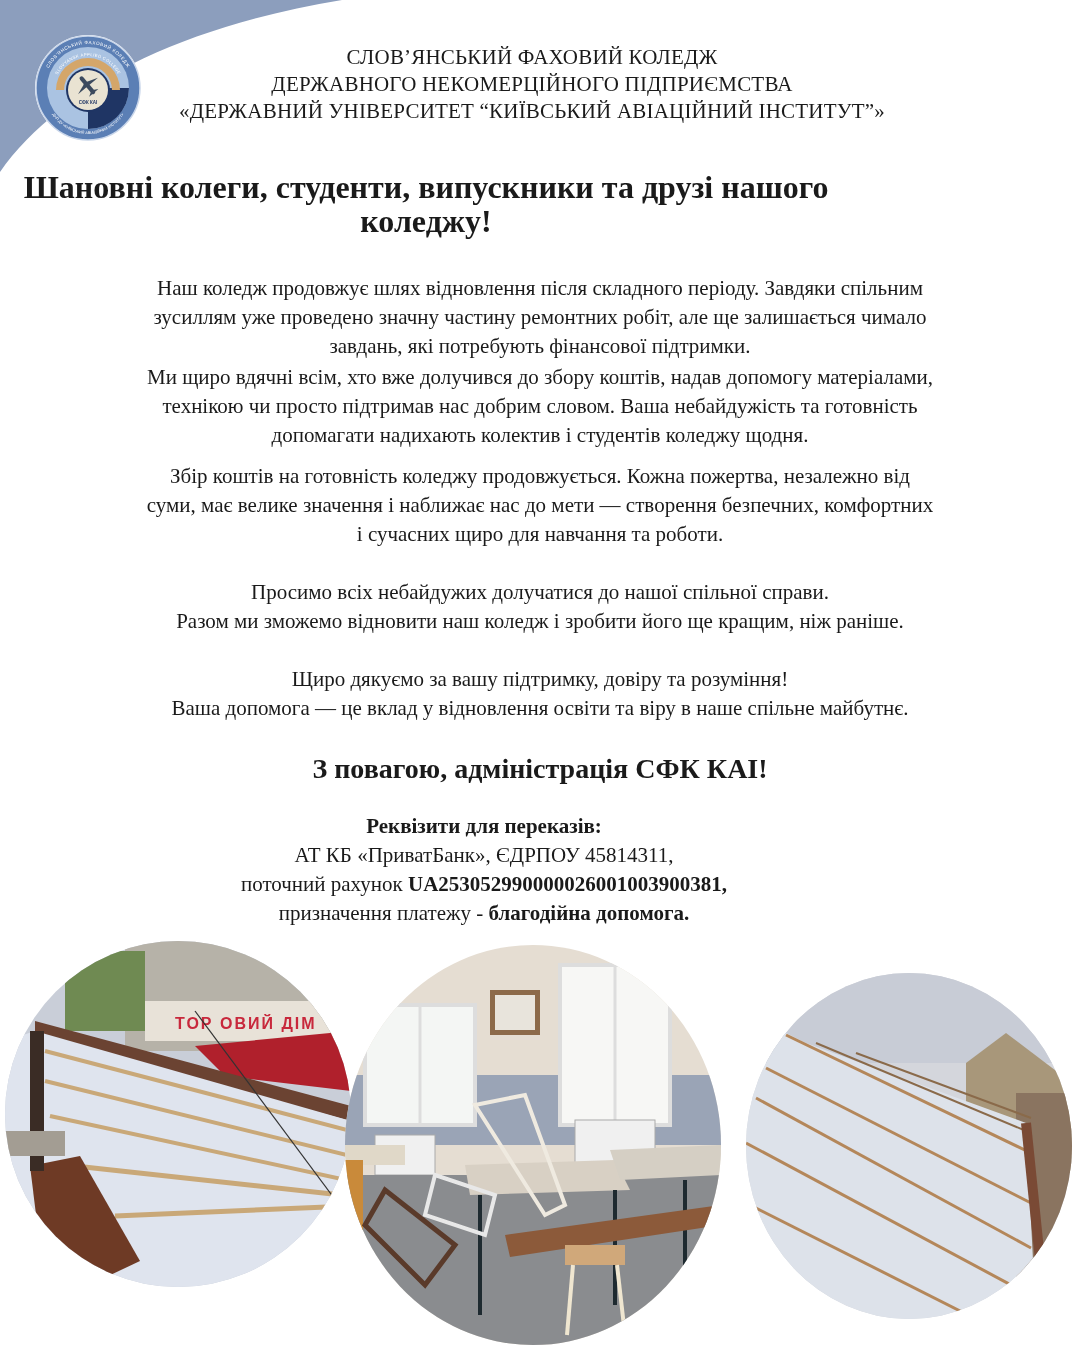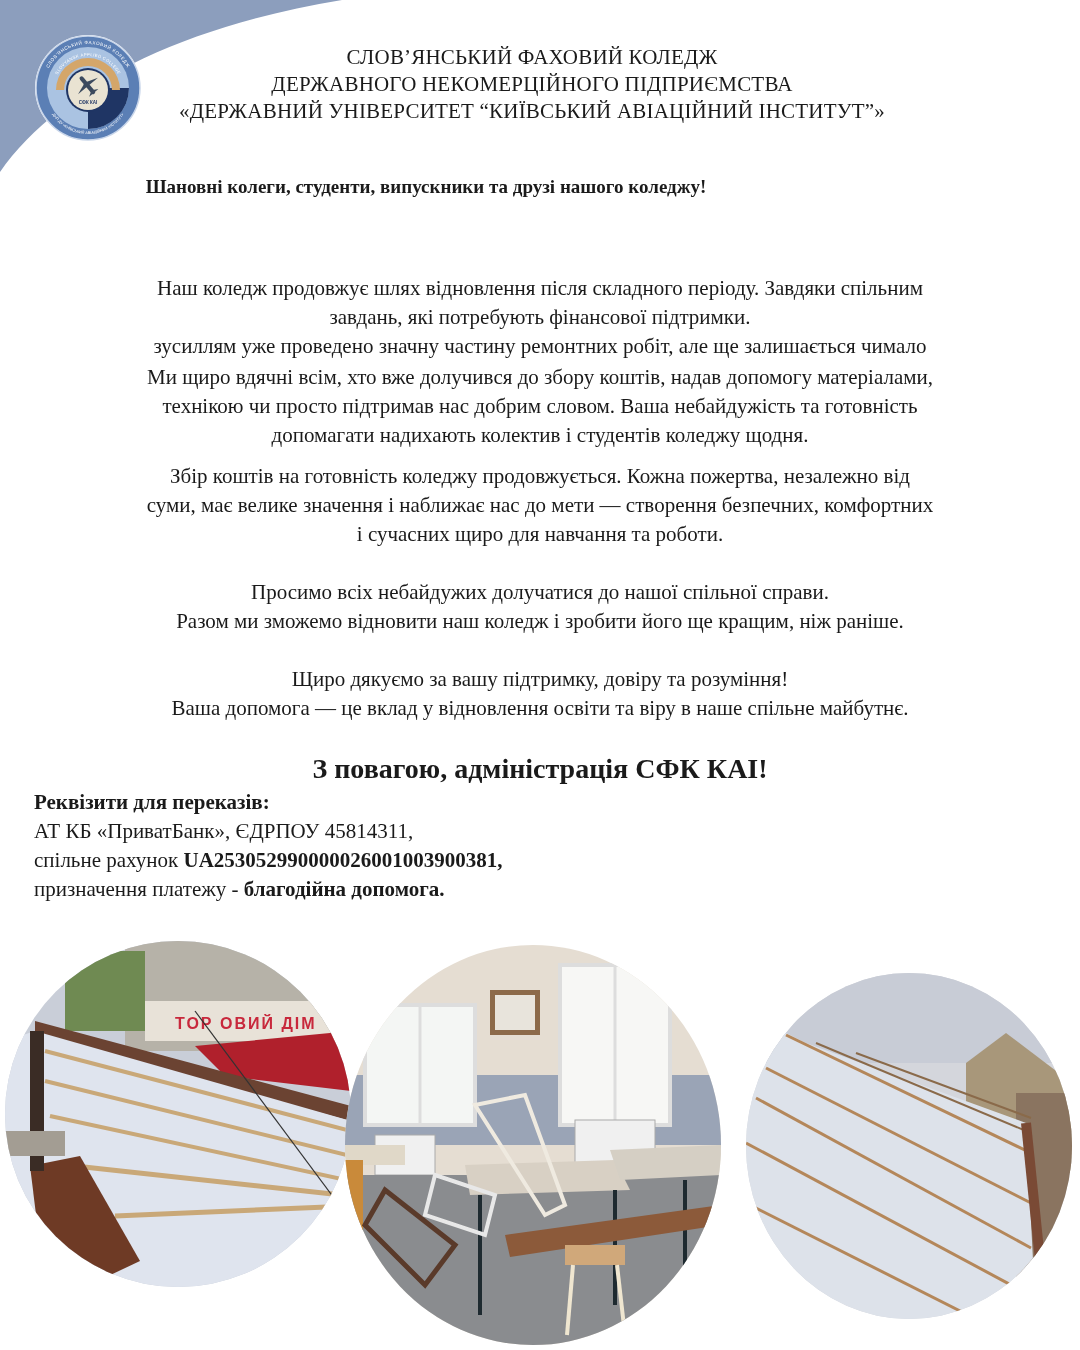--- a/index.html
+++ b/index.html
@@ -10,38 +10,38 @@
   }
   .swoosh { position: absolute; left: 0; top: 0; width: 1080px; height: 200px; }
   .logo { position: absolute; left: 34px; top: 34px; width: 108px; height: 108px; }
   .header {
     position: absolute; left: 152px; top: 44px; width: 760px; text-align: center;
     font-size: 21px; line-height: 27px; letter-spacing: 0.2px; color: #1a1a1a;
   }
   .header div { white-space: nowrap; }
   .greeting {
     position: absolute; left: 0; top: 170px; width: 852px; text-align: center;
-    font-weight: bold; font-size: 19px; line-height: 34px;
+    font-weight: bold; font-size: 32px; line-height: 34px;
   }
   .body-text {
     position: absolute; left: 30px; width: 1020px; text-align: center;
     font-size: 21px; line-height: 29px;
   }
   .p1 { top: 231px; margin-top: 43px; }
   .p2 { top: 346px; margin-top: 17px; }
   .p3 { top: 462px; }
   .p4 { top: 578px; }
   .p5 { top: 665px; }
   .signoff {
     position: absolute; left: 0; top: 754px; width: 1080px; text-align: center;
     font-weight: bold; font-size: 28px; line-height: 29px;
   }
   .requisites {
-    position: absolute; left: 34px; top: 788px; width: 900px;
-    font-size: 21px; line-height: 29px; text-align: left;
+    position: absolute; left: 34px; top: 812px; width: 900px;
+    font-size: 21px; line-height: 29px; text-align: center;
   }
   .requisites b { font-weight: bold; }
   .photo { position: absolute; border-radius: 50%; overflow: hidden; }
   .photo svg { display: block; width: 100%; height: 100%; }
   .photo-1 { left: 5px; top: 941px; width: 346px; height: 346px; }
   .photo-2 { left: 345px; top: 945px; width: 376px; height: 400px; }
   .photo-3 { left: 746px; top: 973px; width: 326px; height: 346px; }
 </style>
 </head>
 <body>
@@ -88,22 +88,22 @@
 <div class="header">
   <div>СЛОВ’ЯНСЬКИЙ ФАХОВИЙ КОЛЕДЖ</div>
   <div>ДЕРЖАВНОГО НЕКОМЕРЦІЙНОГО ПІДПРИЄМСТВА</div>
   <div>«ДЕРЖАВНИЙ УНІВЕРСИТЕТ “КИЇВСЬКИЙ АВІАЦІЙНИЙ ІНСТИТУТ”»</div>
 </div>
 
 <div class="greeting">Шановні колеги, студенти, випускники та друзі нашого коледжу!</div>
 
 <div class="body-text p1">
   <div>Наш коледж продовжує шлях відновлення після складного періоду. Завдяки спільним</div>
+  <div>зусиллям уже проведено значну частину ремонтних робіт, але ще залишається чимало</div>
   <div>завдань, які потребують фінансової підтримки.</div>
-  <div>зусиллям уже проведено значну частину ремонтних робіт, але ще залишається чимало</div>
 </div>
 <div class="body-text p2">
   <div>Ми щиро вдячні всім, хто вже долучився до збору коштів, надав допомогу матеріалами,</div>
   <div>технікою чи просто підтримав нас добрим словом. Ваша небайдужість та готовність</div>
   <div>допомагати надихають колектив і студентів коледжу щодня.</div>
 </div>
 <div class="body-text p3">
   <div>Збір коштів на готовність коледжу продовжується. Кожна пожертва, незалежно від</div>
   <div>суми, має велике значення і наближає нас до мети — створення безпечних, комфортних</div>
   <div>і сучасних щиро для навчання та роботи.</div>
@@ -115,21 +115,21 @@
 <div class="body-text p5">
   <div>Щиро дякуємо за вашу підтримку, довіру та розуміння!</div>
   <div>Ваша допомога — це вклад у відновлення освіти та віру в наше спільне майбутнє.</div>
 </div>
 
 <div class="signoff">З повагою, адміністрація СФК КАІ!</div>
 
 <div class="requisites">
   <div><b>Реквізити для переказів:</b></div>
   <div>АТ КБ «ПриватБанк», ЄДРПОУ 45814311,</div>
-  <div><span>спільне рахунок </span><b>UA253052990000026001003900381,</b></div>
+  <div><span>поточний рахунок </span><b>UA253052990000026001003900381,</b></div>
   <div><span>призначення платежу - </span><b>благодійна допомога.</b></div>
 </div>
 
 <div class="photo photo-1">
   <svg viewBox="0 0 346 346" preserveAspectRatio="none">
     <rect width="346" height="346" fill="#c9ced8"></rect>
 
     <rect x="120" y="0" width="226" height="110" fill="#b6b2a8"></rect>
     <rect x="60" y="10" width="80" height="80" fill="#6f8a52"></rect>
     <rect x="140" y="60" width="206" height="40" fill="#e8e2d8"></rect>

